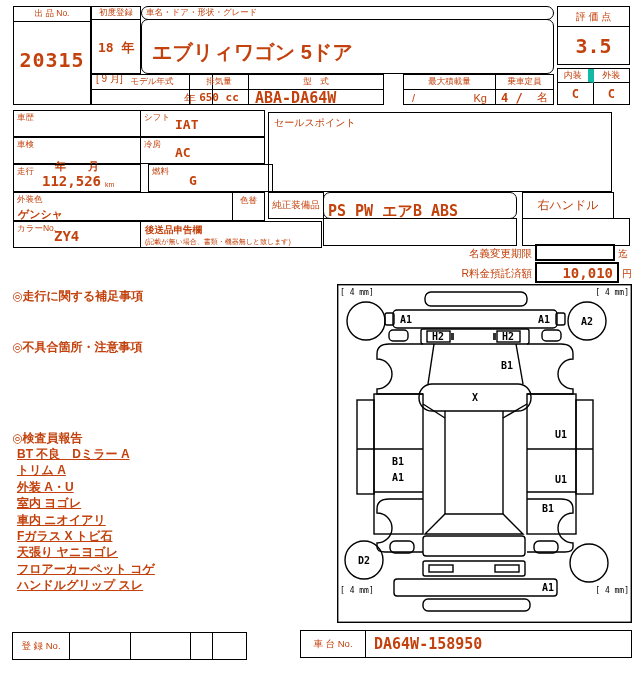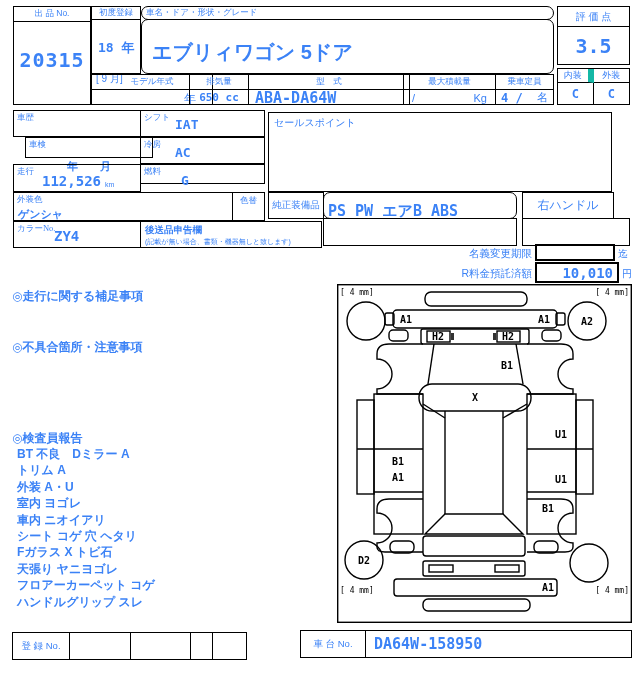--- a/index.html
+++ b/index.html
@@ -1,32 +1,32 @@
 <!DOCTYPE html>
 <html><head>
 <meta charset="utf-8">
 <style>
   html,body{margin:0;padding:0;background:#fff;}
-  .sheet{position:relative;width:640px;height:680px;background:#fff;color:#3b82f6;
+  .sheet{position:relative;width:640px;height:680px;background:#fff;color:#c2410c;
          font-family:"Liberation Sans","DejaVu Sans",sans-serif;overflow:hidden;}
   .abs{position:absolute;box-sizing:border-box;}
   .b{border:1px solid #000;}
   .b2{border:2px solid #000;}
   .cen{display:flex;align-items:center;justify-content:center;}
   .vcen{display:flex;align-items:center;border-radius:7px;}
   .hd{height:14px;border-bottom:1px solid #000;display:flex;align-items:center;justify-content:center;font-size:8.5px;}
-  .tl{position:absolute;top:1px;left:3px;font-size:8.5px;font-family:Liberation Serif, serif;}
+  .tl{position:absolute;top:1px;left:3px;font-size:8.5px;}
   .mono{font-family:"DejaVu Sans Mono",monospace;font-weight:bold;}
   .s7{font-size:7px}.s8{font-size:8.5px}.s9{font-size:9.5px}.s10{font-size:10px}
   .s11{font-size:11px}.s12{font-size:12px}.s13{font-size:13px}.s14{font-size:14px}
   .s15{font-size:15px}.s20{font-size:20px}
   .bold{font-weight:bold}
   .right{text-align:right}
   .note-title{font-size:12px;font-weight:bold;white-space:pre;}
-  .insp-item{line-height:16.4px;font-size:12px;font-weight:bold;white-space:pre;}
+  .insp-item{line-height:16.4px;font-size:12px;font-weight:bold;white-space:pre;text-decoration:underline;}
   .pre{white-space:pre;margin-top:12px;}
   .diagram-svg{position:absolute;left:337px;top:284px;}
   .diagram-svg text{font-family:"DejaVu Sans Mono",monospace;font-weight:bold;font-size:10px;fill:#000;stroke:none;}
   .diagram-svg text.tread{font-size:8px;font-weight:normal;}
   .inex{display:grid;grid-template-columns:1fr 1fr;grid-template-rows:14px 1fr;}
   .inex>div{display:flex;align-items:center;justify-content:center;}
   .inex .cA{border-right:6px solid #14b8a6;border-bottom:1px solid #000;font-size:9px;}
   .inex .cB{border-bottom:1px solid #000;font-size:9px;}
   .inex .cC{border-right:1px solid #000;}
 </style>
@@ -61,21 +61,21 @@
   </div>
 
   <div class="abs b" style="left:91px;top:74px;width:122px;height:31px">
     <div class="hd">モデル年式</div>
     <div class="s12 right" style="padding:1px 16px 0 0">年</div>
   </div>
   <div class="abs b" style="left:189px;top:74px;width:60px;height:31px">
     <div class="hd">排気量</div>
     <div class="mono cen" style="font-size:11px;height:15px">650 cc</div>
   </div>
-  <div class="abs b" style="left:248px;top:74px;width:162px;height:31px">
+  <div class="abs b" style="left:248px;top:74px;width:136px;height:31px">
     <div class="hd">型　式</div>
     <div class="mono s15 vcen" style="height:15px;padding-left:6px">ABA-DA64W</div>
   </div>
   <div class="abs b" style="left:403px;top:74px;width:93px;height:31px">
     <div class="hd">最大積載量</div>
     <div class="s11 vcen" style="height:15px;justify-content:space-between;padding:0 8px">
       <span>/</span>
       <span>Kg</span>
     </div>
   </div>
@@ -87,34 +87,34 @@
     </div>
   </div>
 
   <div class="abs b" style="left:13px;top:110px;width:128px;height:27px">
     <span class="tl">車歴</span>
   </div>
   <div class="abs b" style="left:140px;top:110px;width:125px;height:27px">
     <span class="tl">シフト</span>
     <span class="abs mono s13" style="left:34px;top:6px">IAT</span>
   </div>
-  <div class="abs b" style="left:25px;top:137px;width:128px;height:21px">
+  <div class="abs b" style="left:13px;top:137px;width:128px;height:27px">
     <span class="tl">車検</span>
     <div class="s11 pre bold" style="text-align:center;padding-top:9px">年　　月</div>
   </div>
   <div class="abs b" style="left:140px;top:137px;width:125px;height:27px">
     <span class="tl">冷房</span>
     <span class="abs mono s13" style="left:34px;top:7px">AC</span>
   </div>
   <div class="abs b" style="left:13px;top:164px;width:128px;height:28px">
     <span class="tl">走行</span>
     <span class="abs mono s14" style="left:28px;top:8px">112,526</span>
     <span class="abs s7" style="left:91px;top:16px">km</span>
   </div>
-  <div class="abs b" style="left:140px;top:164px;width:125px;height:20px">
+  <div class="abs b" style="left:148px;top:164px;width:125px;height:28px">
     <span class="tl">燃料</span>
     <span class="abs mono s13" style="left:40px;top:8px">G</span>
   </div>
   <div class="abs b" style="left:13px;top:192px;width:220px;height:29px">
     <span class="tl">外装色</span>
     <span class="abs bold s11" style="left:4px;top:14px">ゲンシャ</span>
   </div>
   <div class="abs b" style="left:232px;top:192px;width:33px;height:29px">
     <div class="s8" style="text-align:center;padding-top:2px">色替</div>
   </div>
@@ -147,21 +147,20 @@
 
   <div class="abs note-title" style="left:12px;top:288px">◎走行に関する補足事項</div>
   <div class="abs note-title" style="left:12px;top:339px">◎不具合箇所・注意事項</div>
   <div class="abs note-title" style="left:12px;top:430px">◎検査員報告</div>
   <div class="abs" style="left:17px;top:446px;width:300px">
     <div class="insp-item">BT 不良　Dミラー A</div>
     <div class="insp-item">トリム A</div>
     <div class="insp-item">外装 A・U</div>
     <div class="insp-item">室内 ヨゴレ</div>
     <div class="insp-item">車内 ニオイアリ</div>
-    <div class="insp-item">シート コゲ 穴 ヘタリ</div>
     <div class="insp-item">Fガラス X トビ石</div>
     <div class="insp-item">天張り ヤニヨゴレ</div>
     <div class="insp-item">フロアーカーペット コゲ</div>
     <div class="insp-item">ハンドルグリップ スレ</div>
   </div>
 
   <svg class="diagram-svg" width="295" height="339" viewBox="0 0 295 339">
     <g stroke="#000" fill="none" stroke-width="1.4">
       <rect x="0.7" y="0.7" width="293.6" height="337.6"></rect>
 

